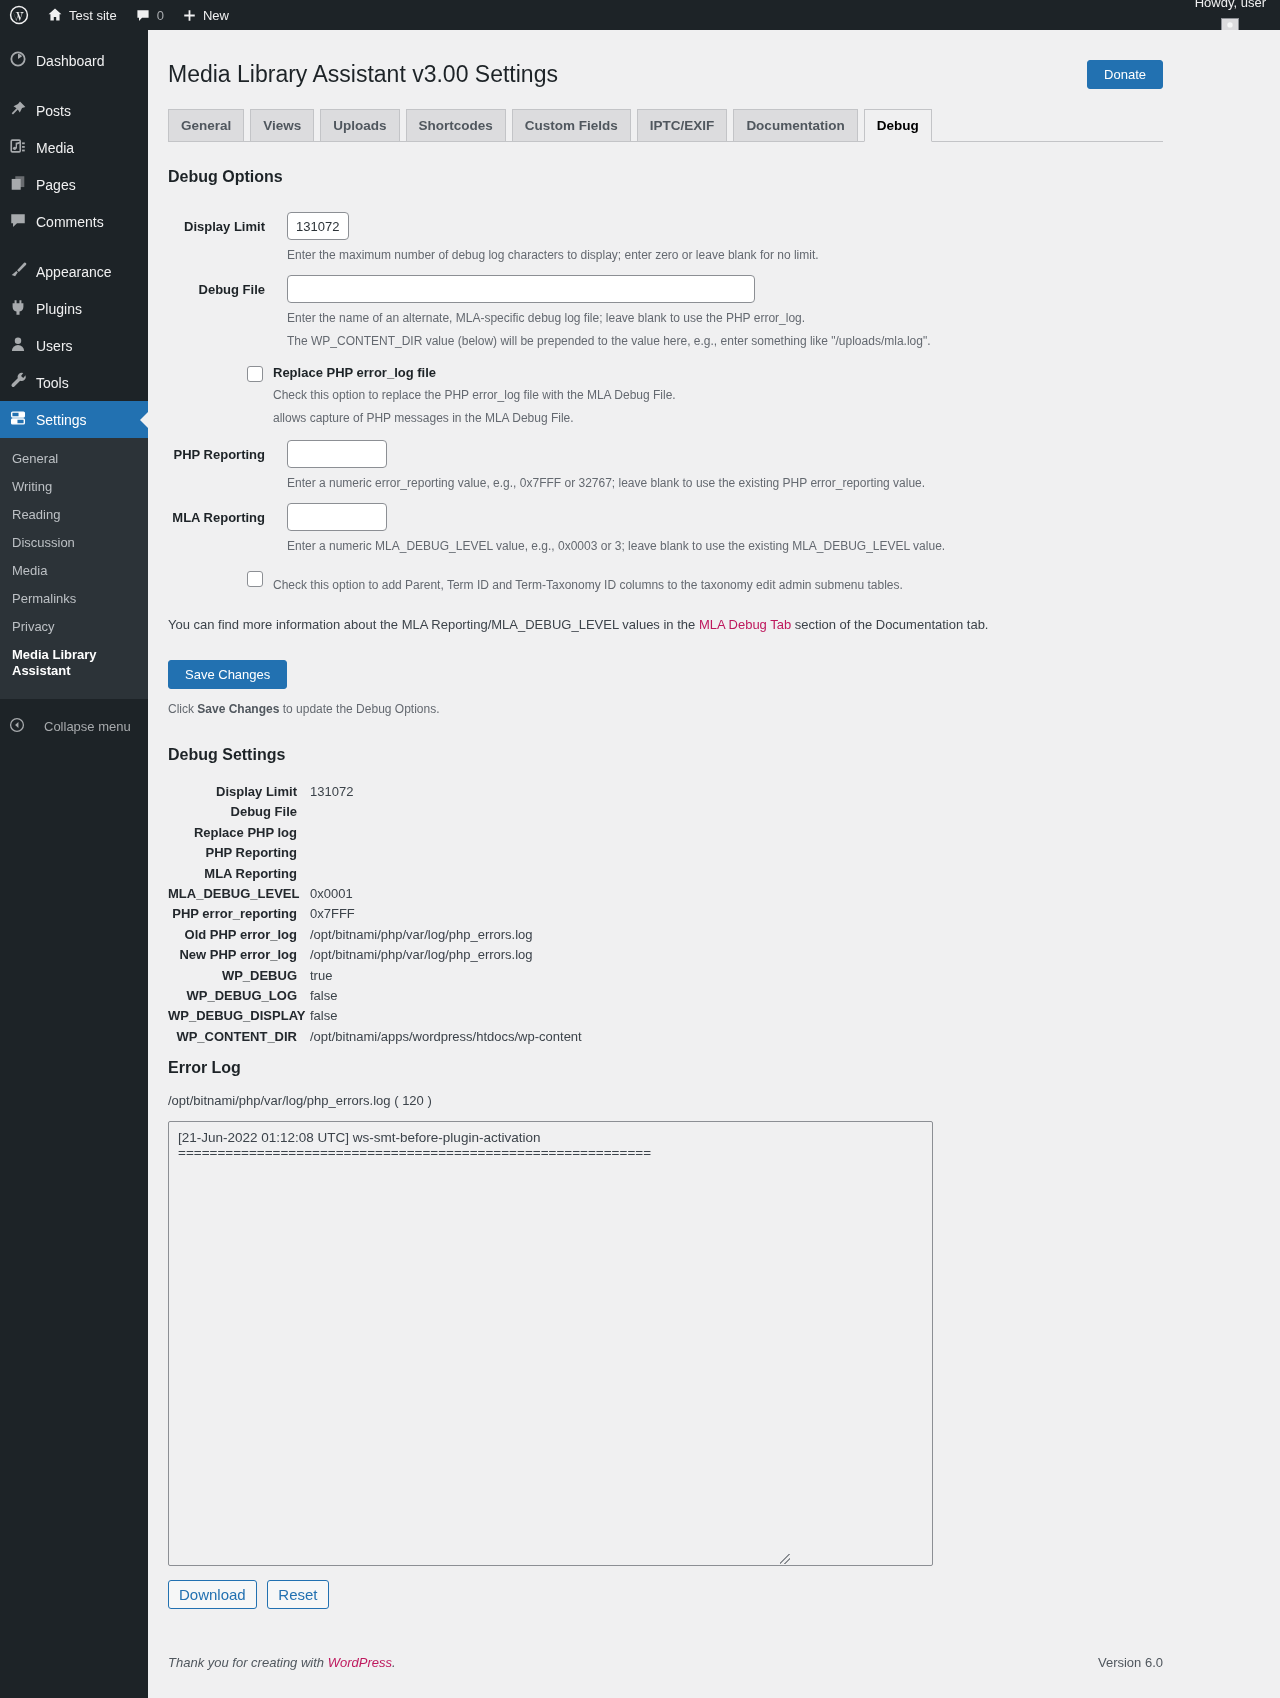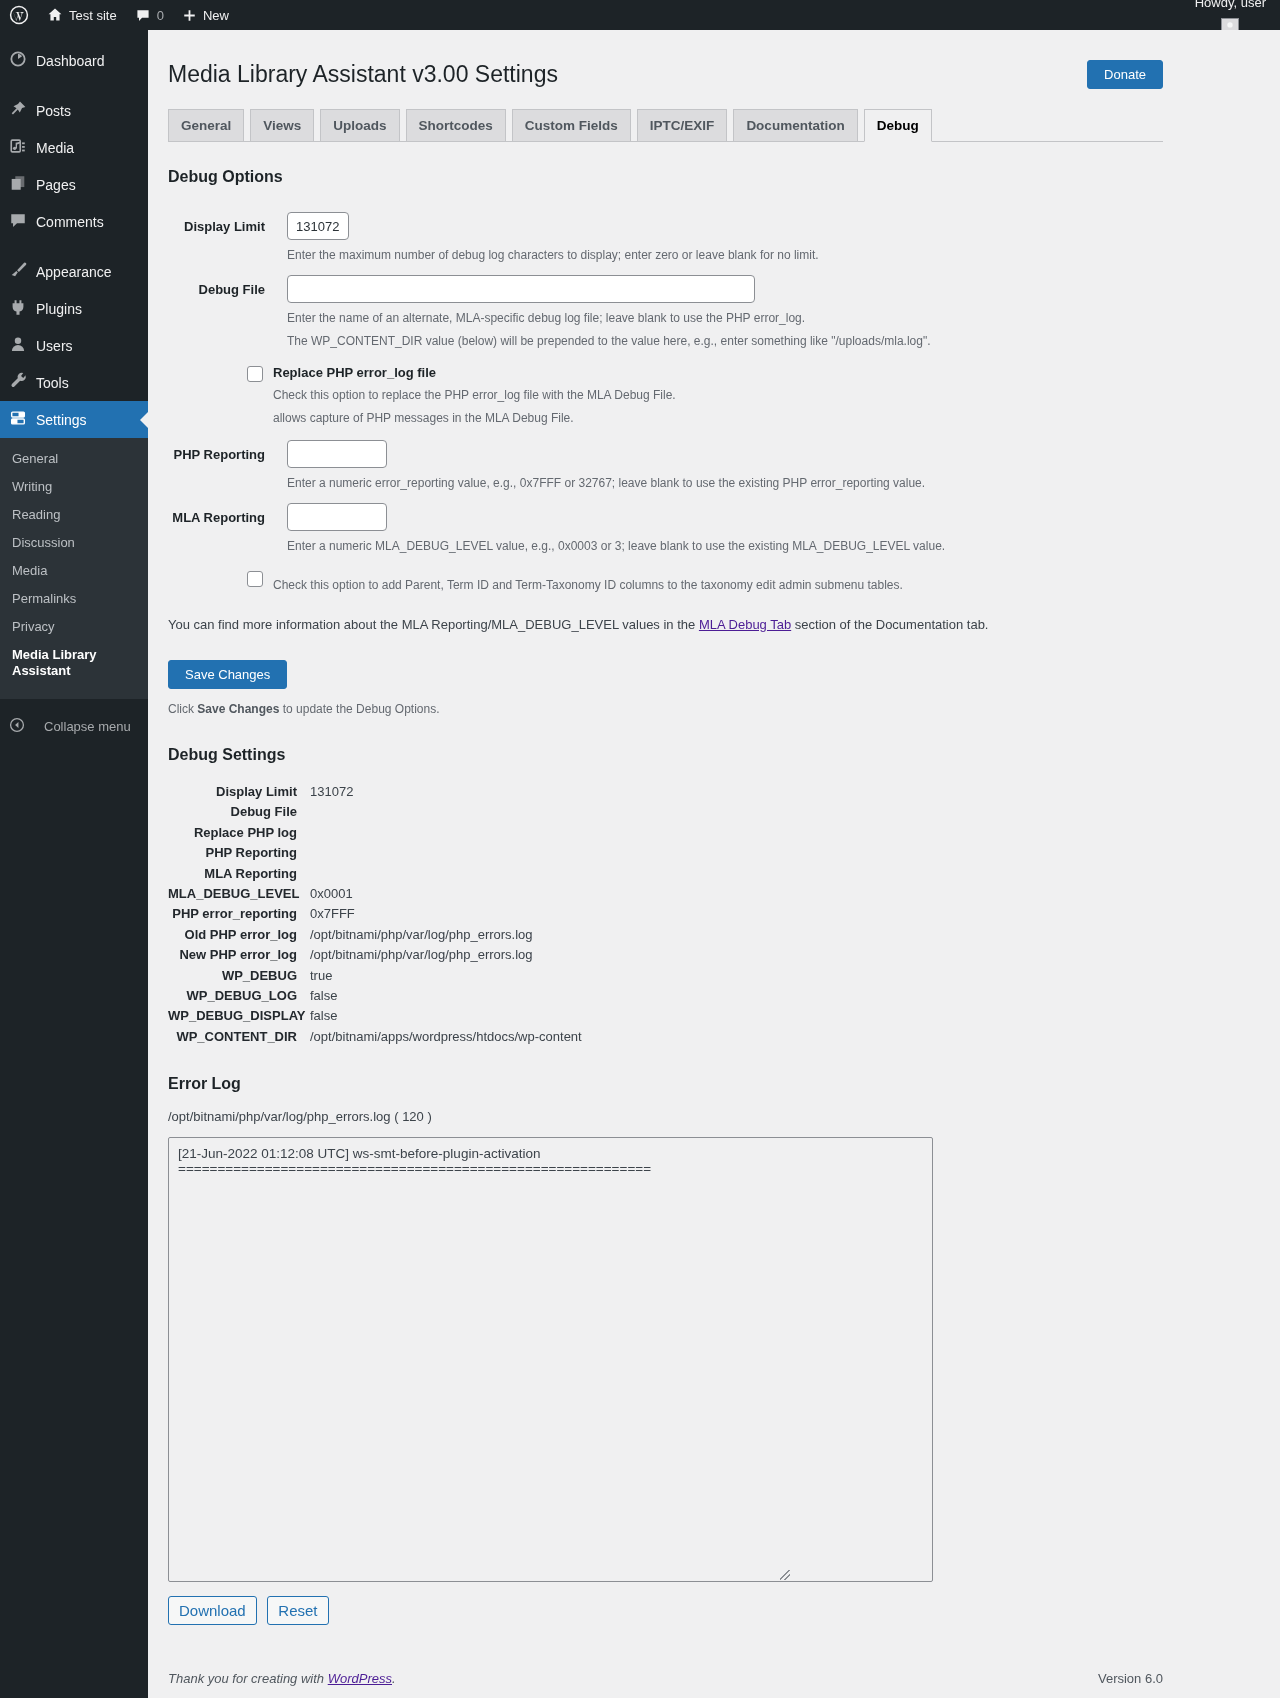--- a/index.html
+++ b/index.html
@@ -49,21 +49,21 @@
   .form-field { margin-left:22px; flex:1; }
   input[type="text"] { height:28px; border:1px solid #8c8f94; border-radius:4px; background:#fff; padding:0 8px; font-family:"Liberation Sans",sans-serif; font-size:13px; color:#2c3338; }
   .w-small { width:62px; }
   .w-medium { width:100px; }
   .w-wide { width:468px; }
   .help { font-size:12px; color:#646970; margin-top:7px; line-height:16px; }
   .check-row { display:flex; gap:10px; margin:16px 0 14px 79px; }
   input[type="checkbox"] { appearance:none; -webkit-appearance:none; width:16px; height:16px; border:1px solid #8c8f94; border-radius:3px; background:#fff; margin-top:1px; cursor:pointer; flex-shrink:0; }
   .check-label { font-weight:bold; color:#1d2327; cursor:pointer; }
   .info-p { margin-top:24px; font-size:13px; color:#3c434a; }
-  a.link { color:#4c1d95; text-decoration:underline; cursor:pointer; }
+  a.link { color:#be185d; cursor:pointer; }
   .save-btn { margin-top:28px; }
   .save-help { margin-top:13px; font-size:12px; color:#646970; }
   .save-help b { color:#50575e; }
 
   
   .ds-table { margin-top:18px; }
   .ds-row { display:flex; line-height:20.4px; }
   .ds-label { width:129px; flex-shrink:0; text-align:right; font-weight:bold; color:#23282d; }
   .ds-value { margin-left:13px; color:#3c434a; }
 
@@ -348,21 +348,21 @@
       <div class="ds-row">
           <div class="ds-label">WP_DEBUG_DISPLAY</div>
           <div class="ds-value">false</div>
         </div>
       <div class="ds-row">
           <div class="ds-label">WP_CONTENT_DIR</div>
           <div class="ds-value">/opt/bitnami/apps/wordpress/htdocs/wp-content</div>
         </div>
     </div>
 
-    <h2 class="section" style="margin-top:28px;">Error Log</h2>
+    <h2 class="section" style="margin-top:12px;">Error Log</h2>
     <div class="log-path">/opt/bitnami/php/var/log/php_errors.log ( 120 )</div>
     <div class="textarea-wrap">
       <textarea class="log-area" spellcheck="false" style="">[21-Jun-2022 01:12:08 UTC] ws-smt-before-plugin-activation
 ============================================================</textarea>
       <span class="resize-grip"></span>
     </div>
     <div class="log-buttons">
       <span class="button-secondary">Download</span>
       <span class="button-secondary">Reset</span>
     </div>

